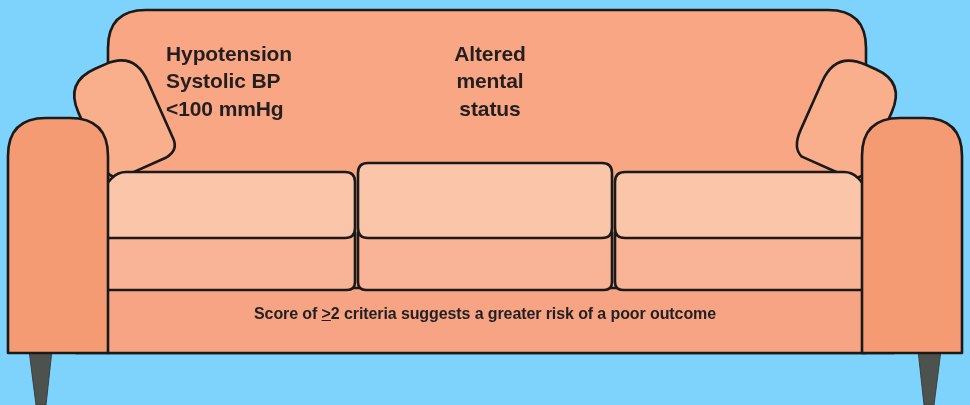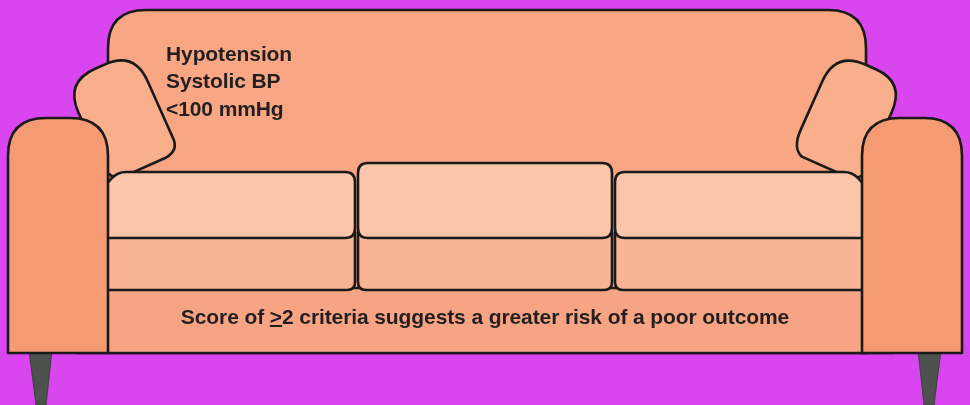--- a/index.html
+++ b/index.html
@@ -11,21 +11,21 @@
   body {
     width: 970px;
     height: 405px;
     overflow: hidden;
     font-family: "Liberation Sans", sans-serif;
   }
   #figure-root {
     position: relative;
     width: 970px;
     height: 405px;
-    background: #d946ef;
+    background: #7dd3fc;
   }
   #couch-svg {
     position: absolute;
     left: 0;
     top: 0;
     width: 970px;
     height: 405px;
     display: block;
   }
   .criterion-text,
@@ -57,21 +57,21 @@
     left: 628px;
     top: 56px;
     text-align: center;
     width: 240px;
   }
   #banner-statement {
     left: 85px;
     top: 306px;
     width: 800px;
     text-align: center;
-    font-size: 21px;
+    font-size: 16px;
     line-height: 1;
   }
   .ge-symbol {
     text-decoration: underline;
     text-underline-offset: 1px;
   }
 </style>
 </head>
 <body>
 
@@ -165,17 +165,20 @@
              Q 962 118 962 156
              L 962 353
              Z" fill="#f59b74" stroke="#1a1a1a" stroke-width="2.6" stroke-linejoin="round"></path>
 
   </svg>
 
   <div class="criterion-text" id="criterion-hypotension">Hypotension
 Systolic BP
 &lt;100 mmHg</div>
 
+  <div class="criterion-text" id="criterion-mental">Altered
+mental
+status</div>
 
 
   <div class="banner-text" id="banner-statement"><span>Score of </span><span class="ge-symbol">&gt;</span><span>2 criteria suggests a greater risk of a poor outcome</span></div>
 
 </div>
 
 </body></html>

